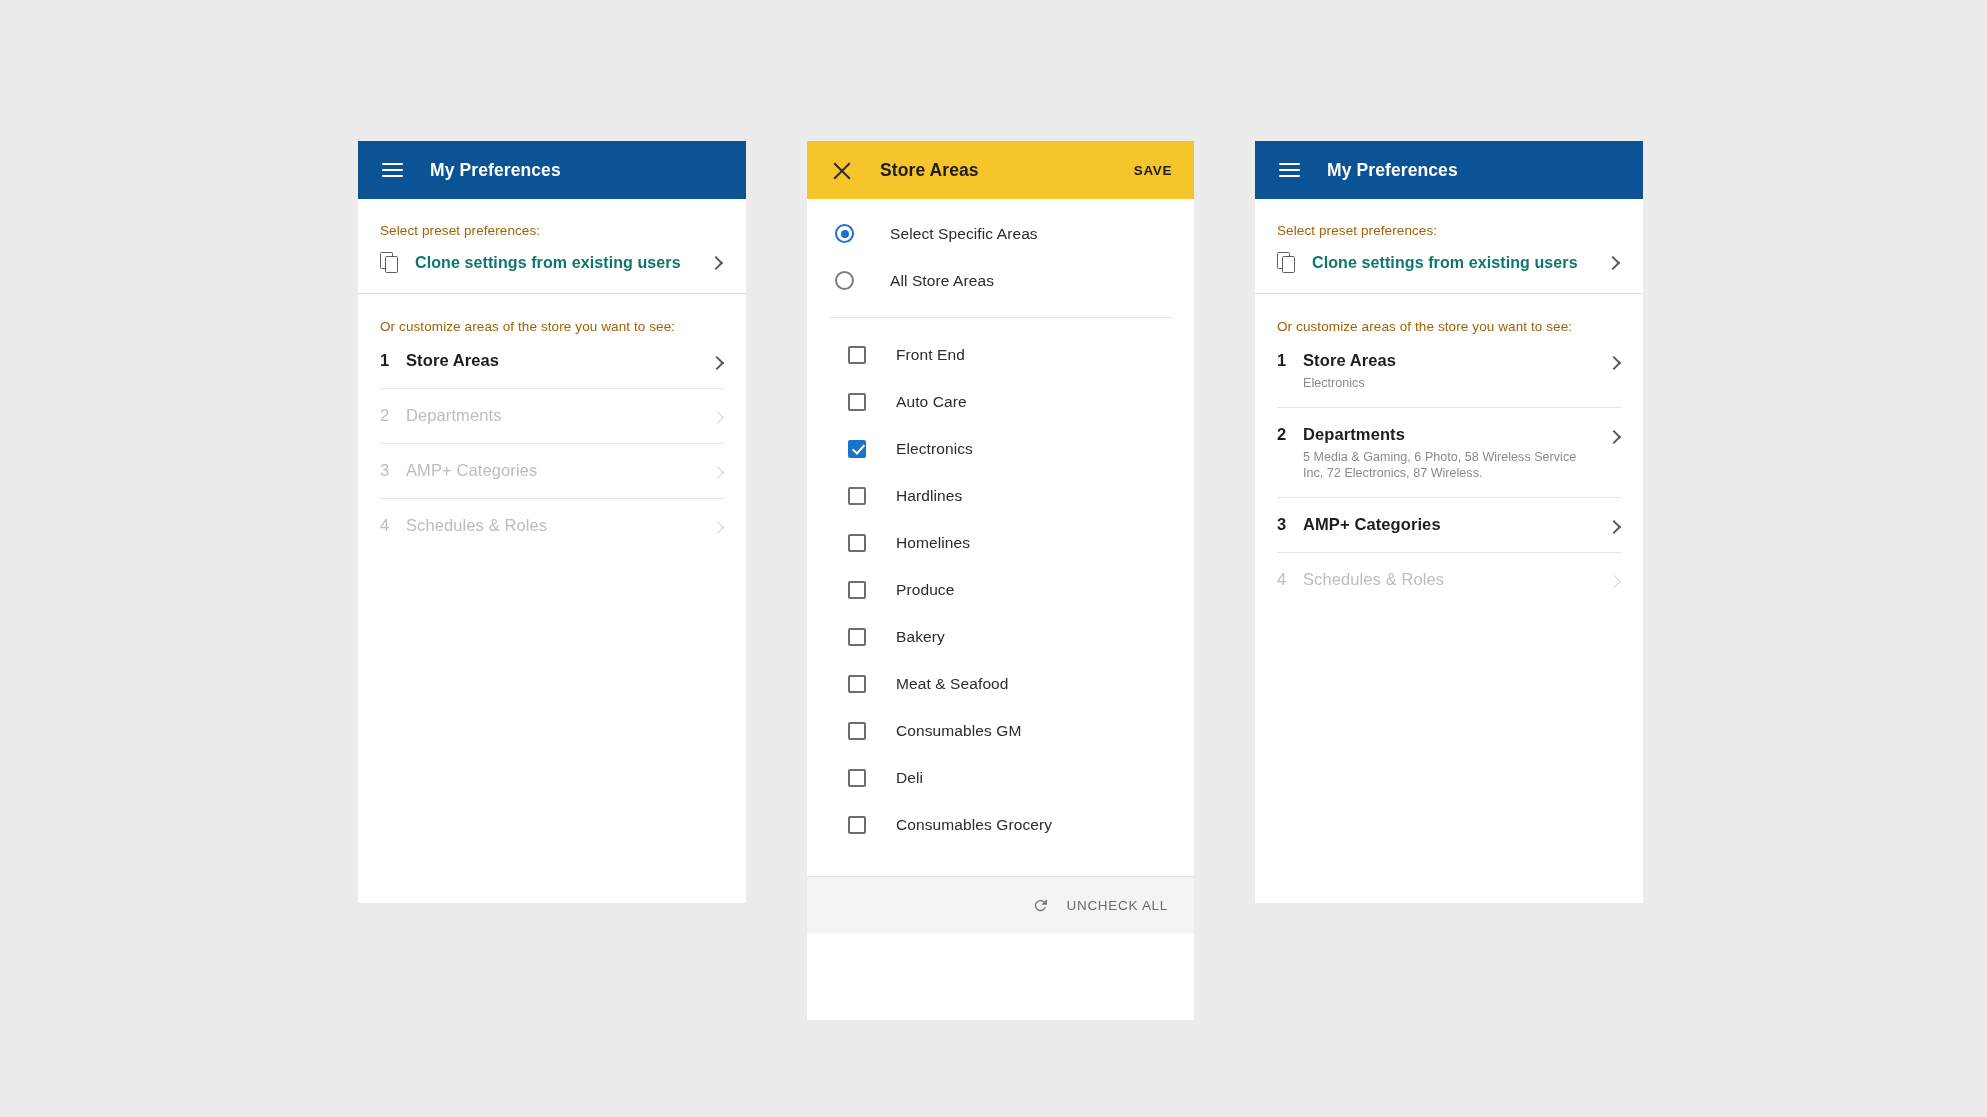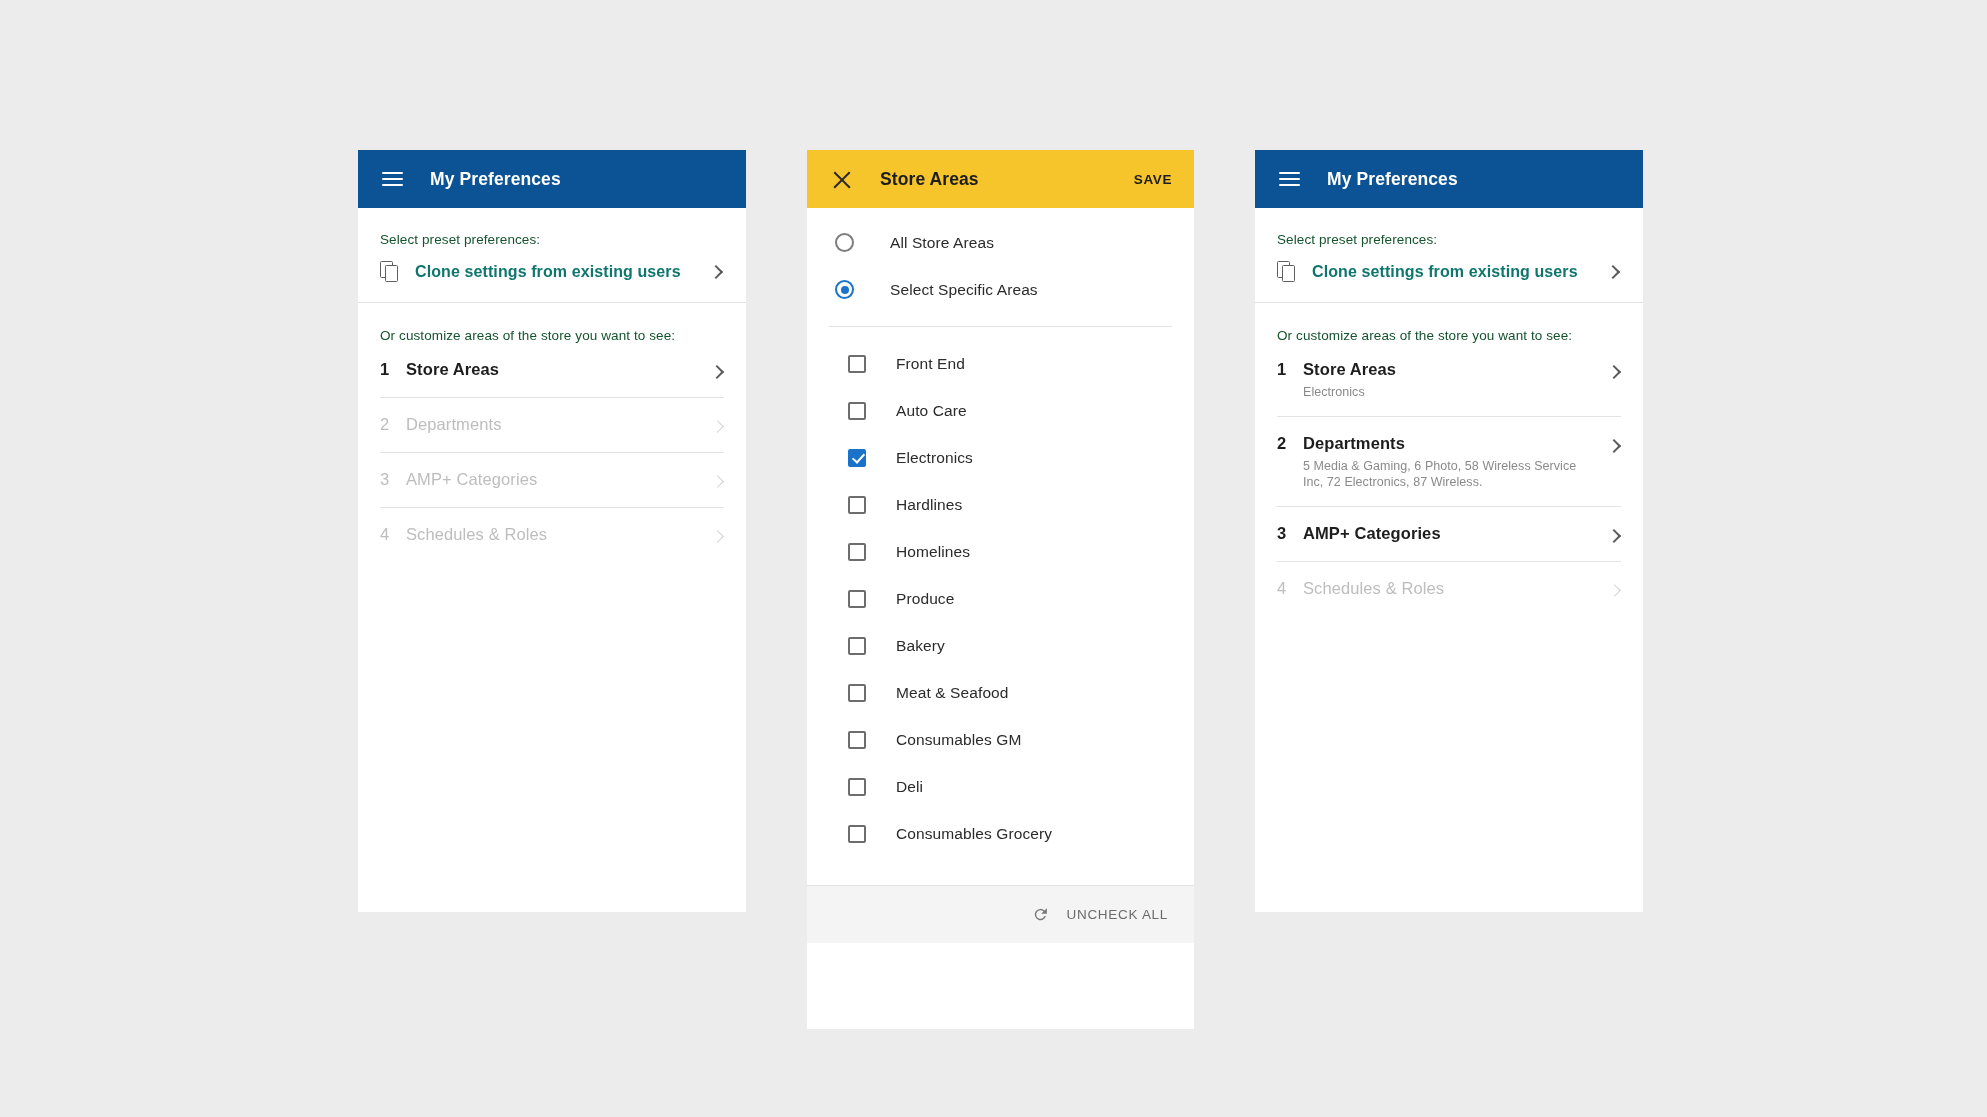--- a/index.html
+++ b/index.html
@@ -17,21 +17,20 @@
     position: relative;
     width: 1987px;
     height: 1117px;
   }
 
   
   .panel {
     position: absolute;
     background: #ffffff;
     overflow: hidden;
-    margin-top: 9px;
   }
 
   
   .appbar {
     height: 58px;
     display: flex;
     align-items: center;
     padding: 0 24px;
     position: relative;
   }
@@ -67,21 +66,21 @@
     position: absolute; right: 18px; top: 50%; transform: translateY(-50%);
     font-size: 13.5px; font-weight: bold; letter-spacing: .6px;
     color: #1d1d1d; background: none; border: none; cursor: pointer;
     font-family: "Liberation Sans", sans-serif;
     padding: 6px 4px;
   }
 
   
   .section-label {
     font-size: 13.5px;
-    color: #14532d;
+    color: #a16207;
     padding: 24px 22px 0 22px;
     letter-spacing: .1px;
   }
   .section-label.second { padding-top: 25px; }
 
   .clone-row {
     display: flex; align-items: center;
     padding: 14px 22px 20px 22px;
     cursor: pointer;
   }
@@ -278,26 +277,26 @@
 
     <div class="appbar yellow">
       <div class="close-icon"></div>
       <div class="appbar-title">Store Areas</div>
       <button class="save-button">SAVE</button>
     </div>
 
     <div class="dialog-body">
       <div id="radio-group" style="padding-top:11px;">
           <div class="radio-row">
+            <span class="radio checked"></span>
+            <span class="radio-label">Select Specific Areas</span>
+          </div>
+          <div class="radio-row">
             <span class="radio"></span>
             <span class="radio-label">All Store Areas</span>
-          </div>
-          <div class="radio-row">
-            <span class="radio checked"></span>
-            <span class="radio-label">Select Specific Areas</span>
           </div>
         </div>
       <div class="dialog-divider"></div>
       <div class="check-list" id="check-list">
           <div class="check-row">
             <span class="checkbox"></span>
             <span class="check-label">Front End</span>
           </div>
           <div class="check-row">
             <span class="checkbox"></span>

